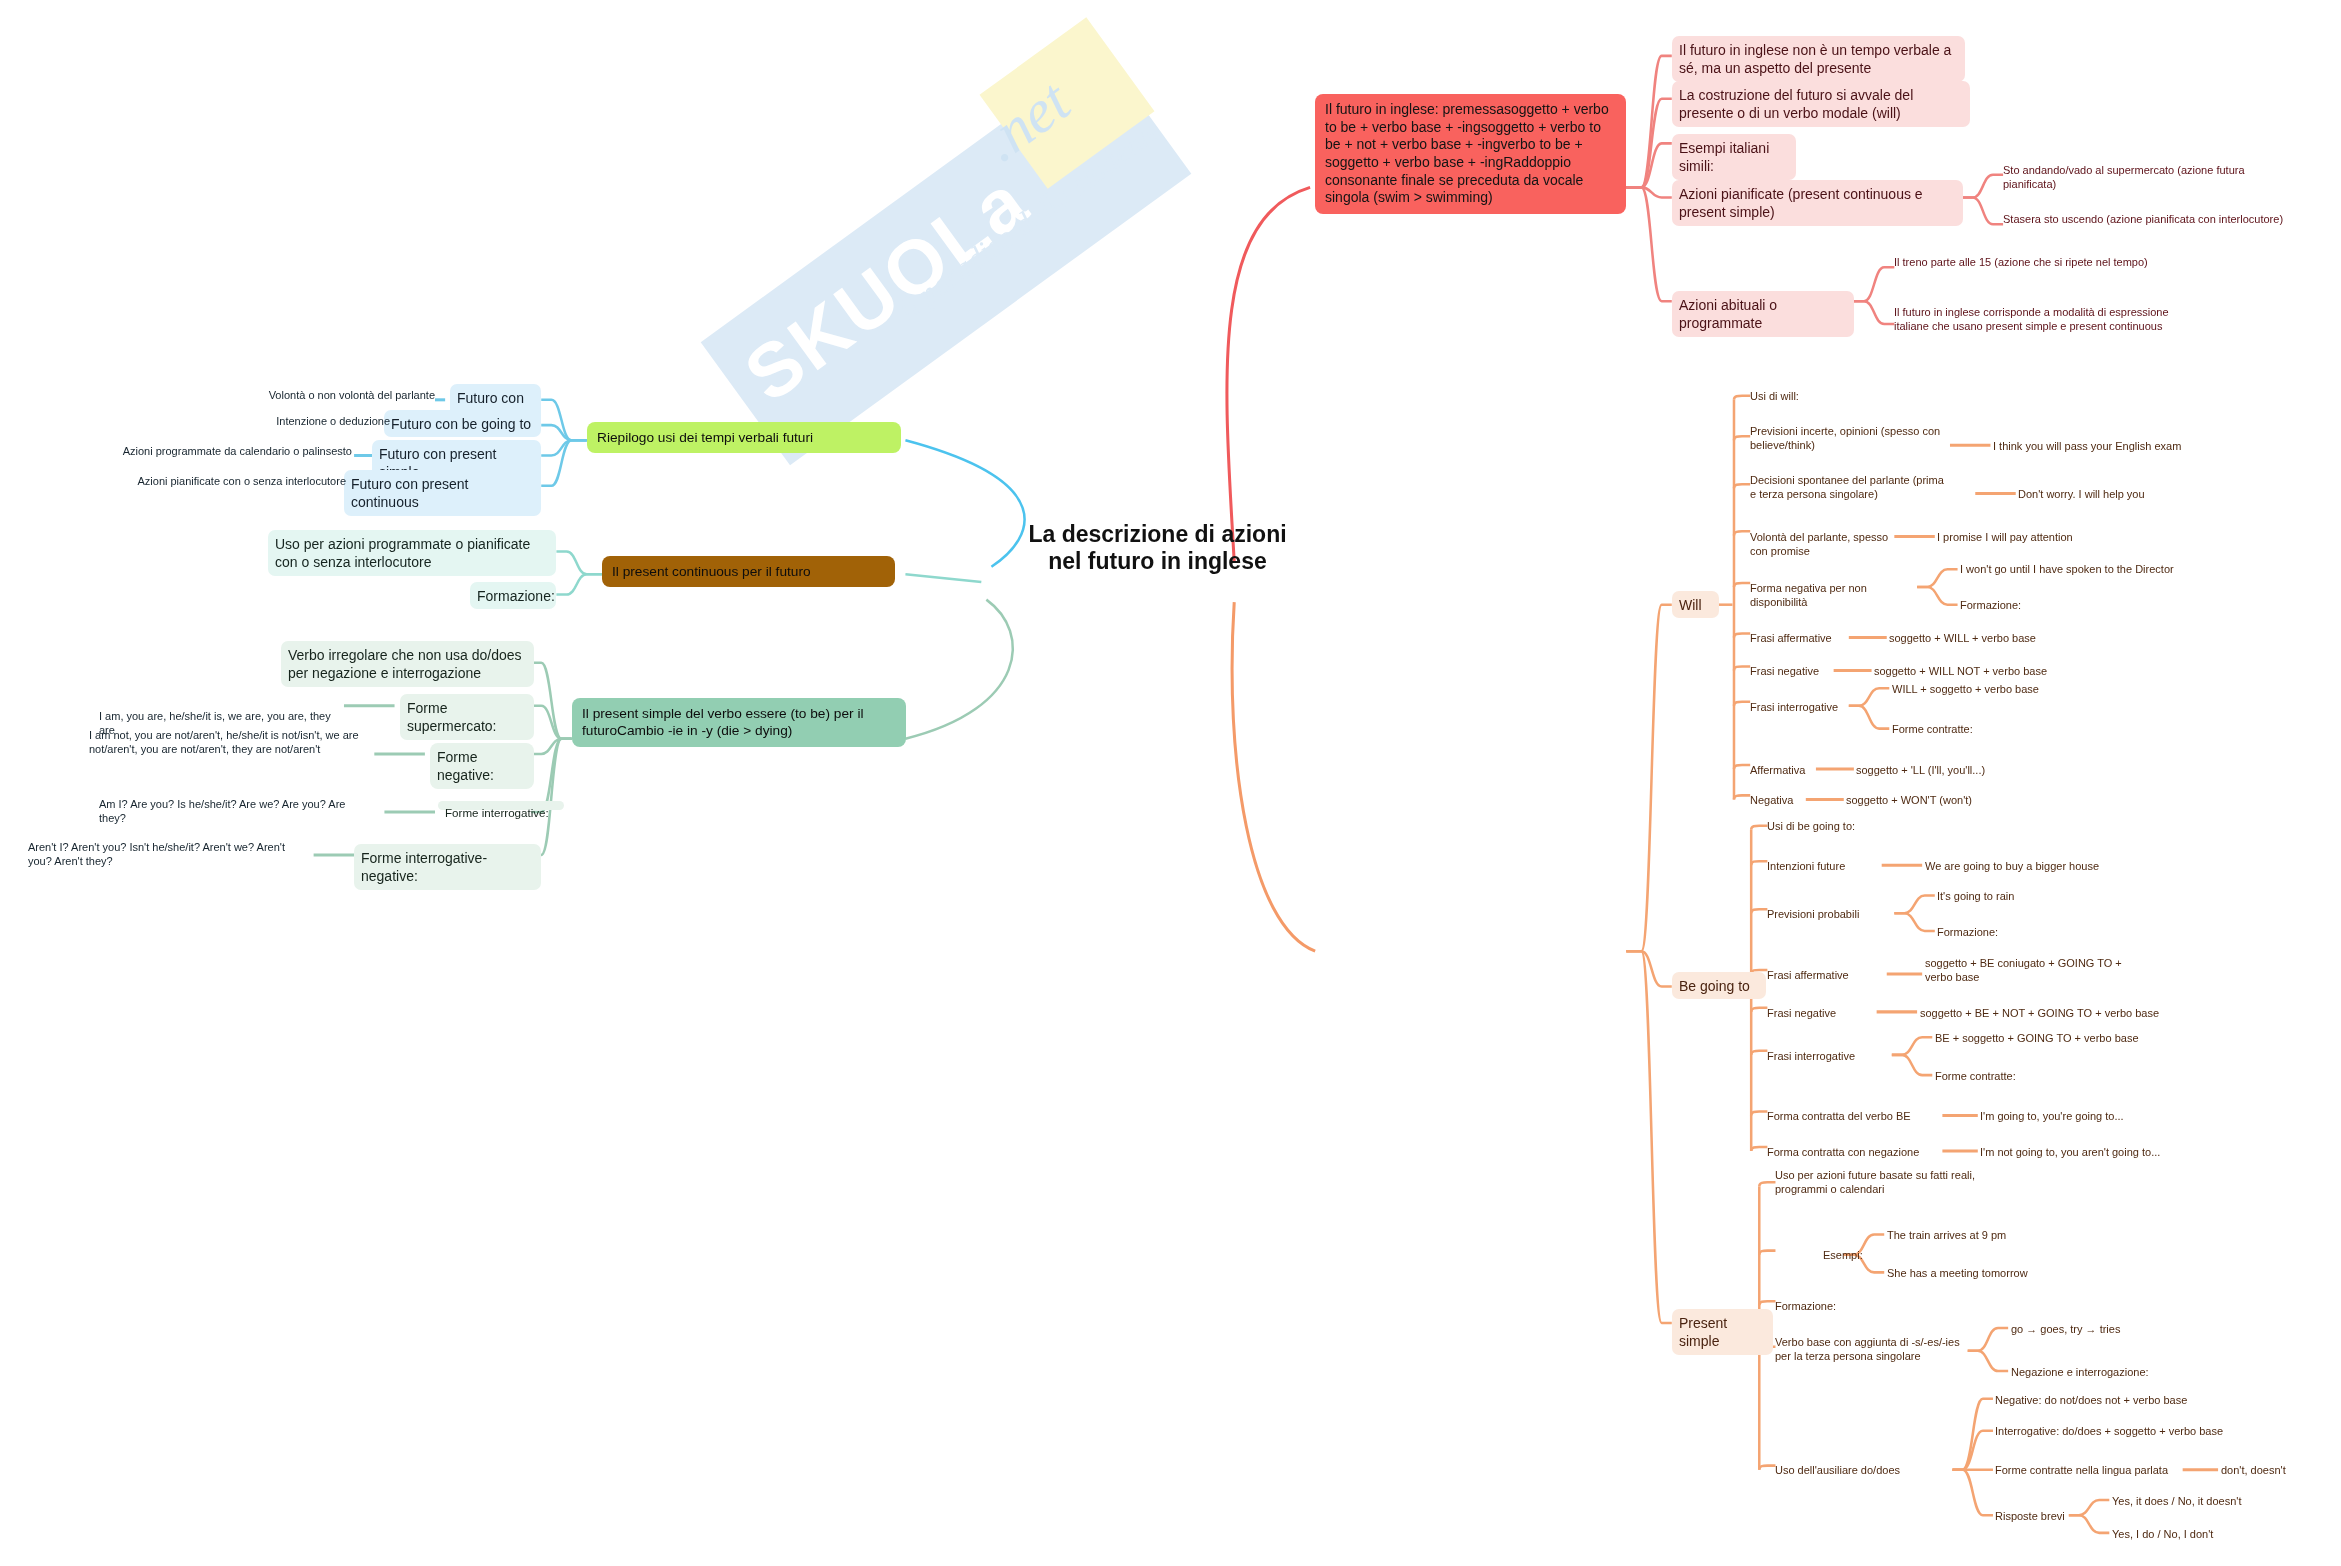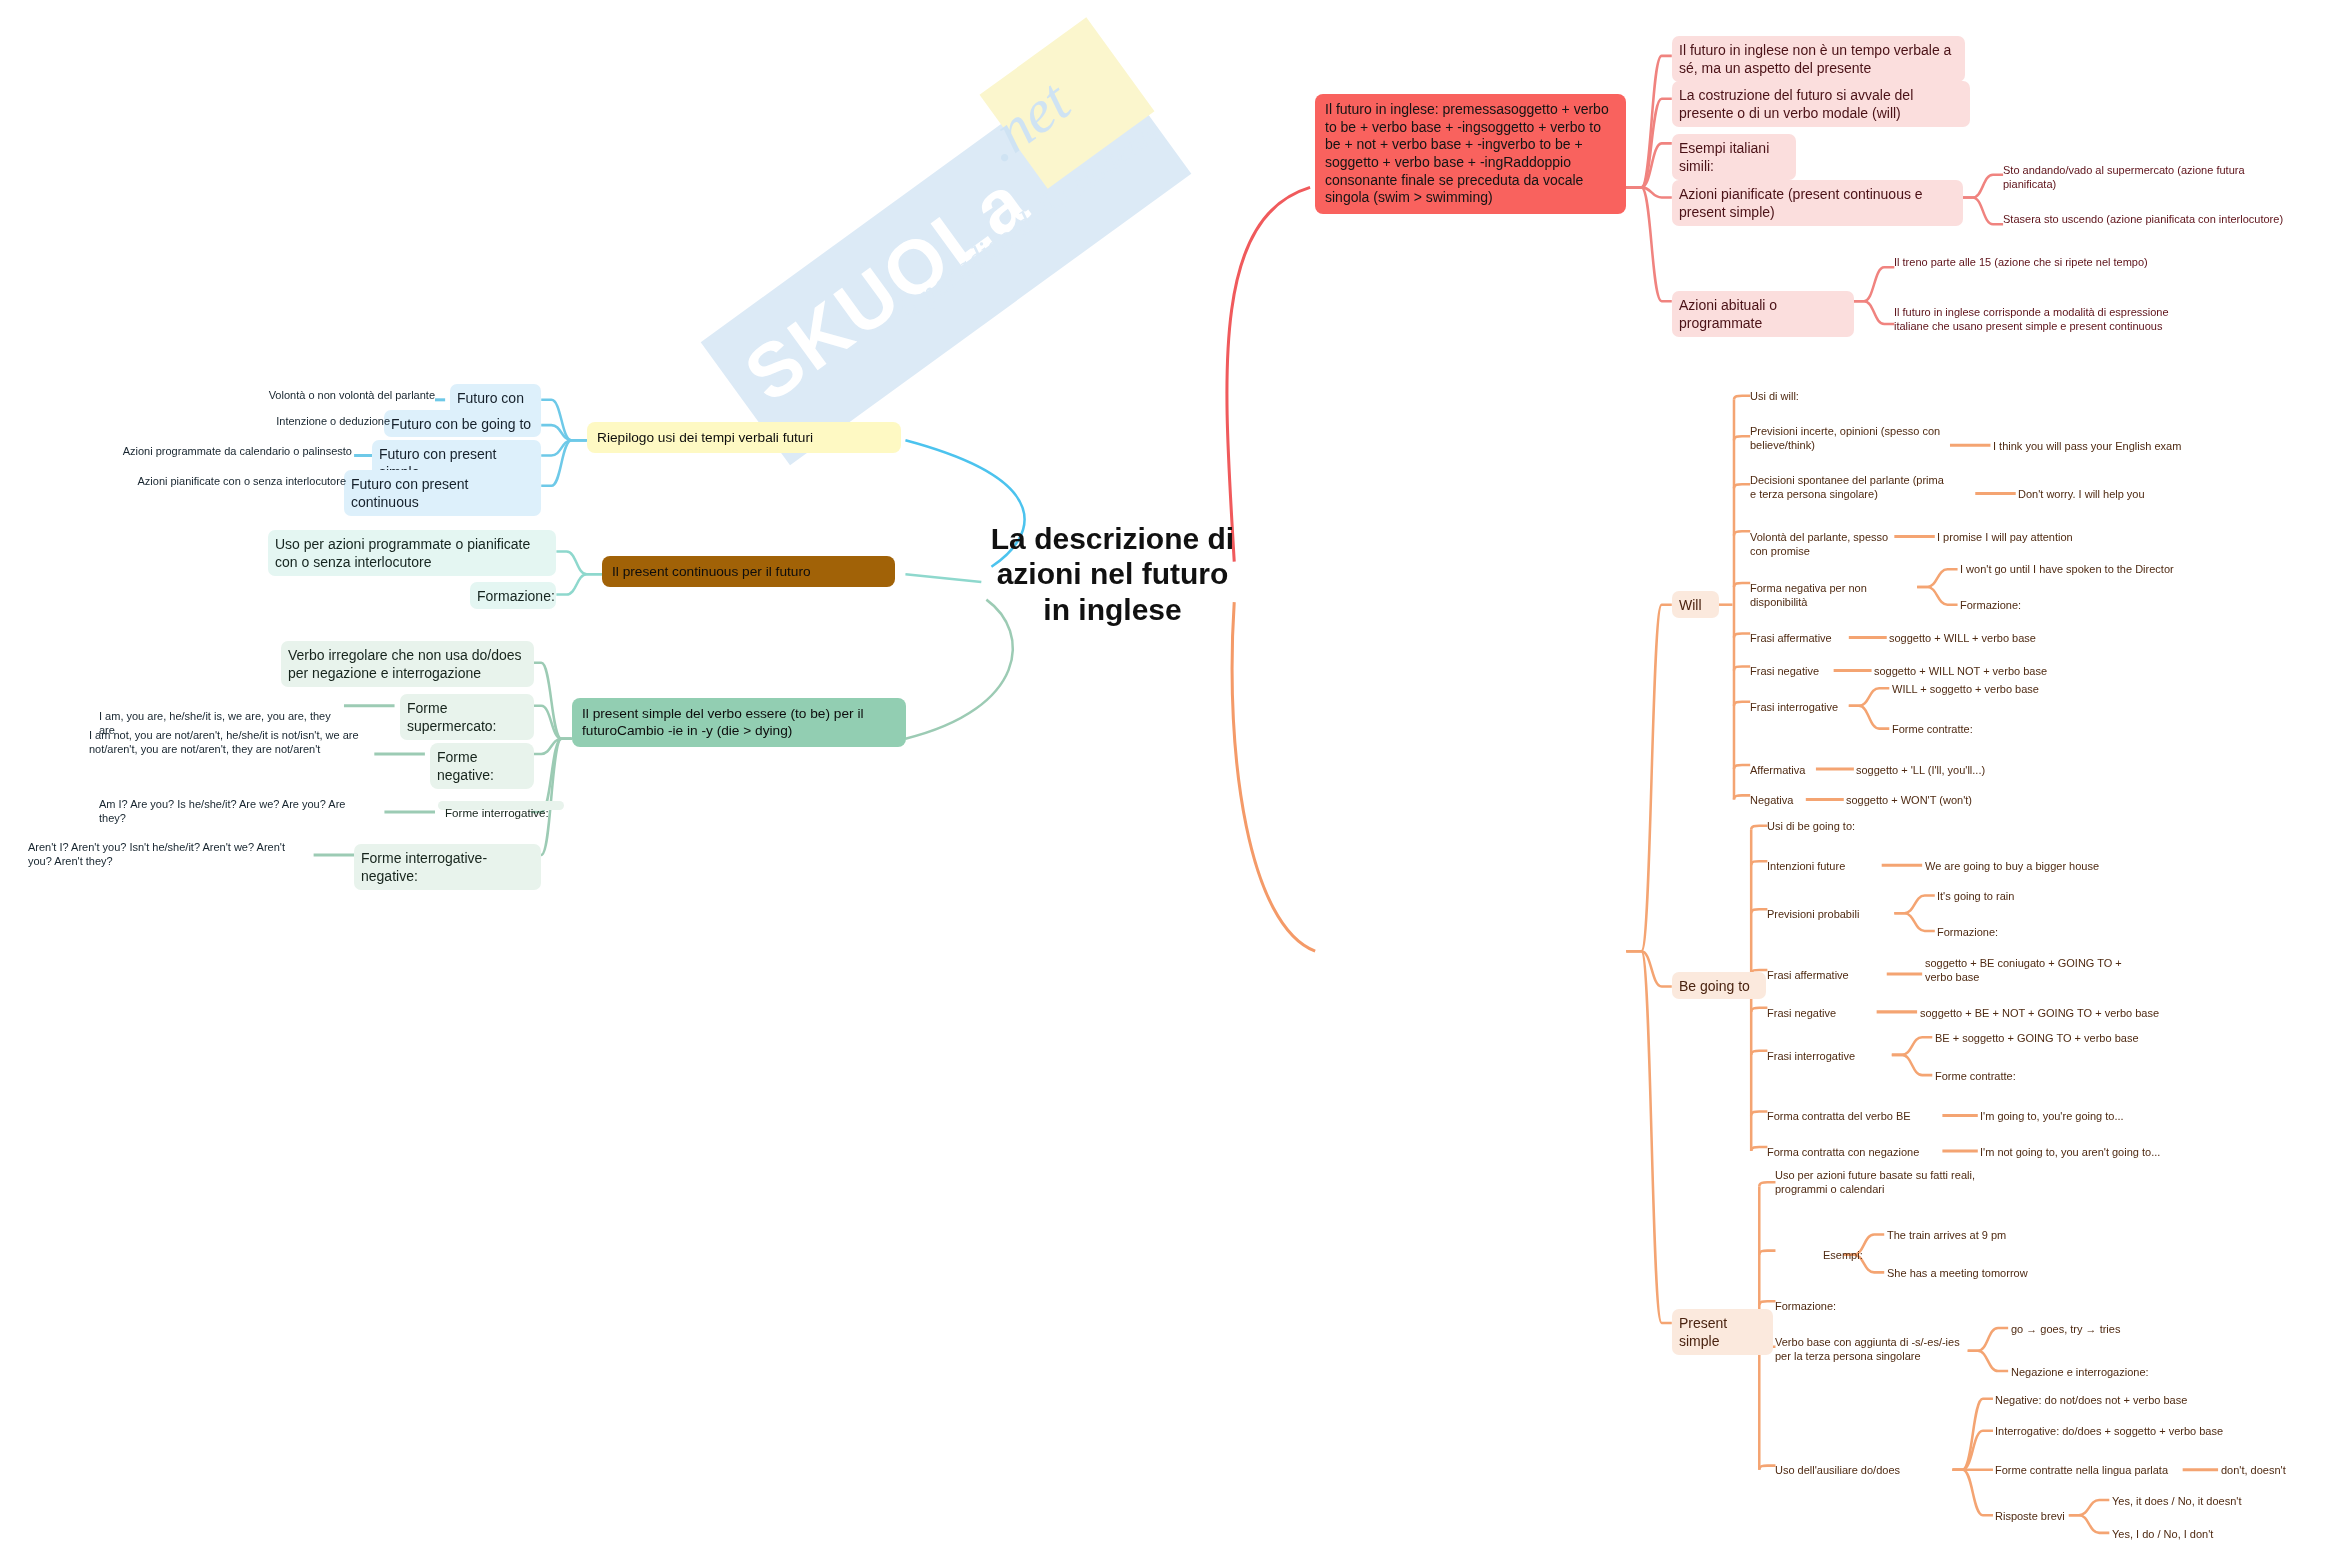--- a/index.html
+++ b/index.html
@@ -16,25 +16,25 @@
   .wm-txt{position:absolute;left:10px;top:167px;width:486px;color:#fff;font-size:76px;font-weight:700;
           letter-spacing:3px;transform:rotate(-36deg);font-family:"Liberation Sans",sans-serif;}
   .wm-sub{position:absolute;left:167px;top:152px;width:384px;color:#dceaf6;font-size:31px;
           font-style:italic;transform:rotate(-36deg);font-family:"Liberation Serif",serif;}
   .wm-net{position:absolute;left:283px;top:56px;color:#cfe3f3;font-size:61px;font-style:italic;
           transform:rotate(-36deg);font-family:"Liberation Serif",serif;}
 
   .node{position:absolute;box-sizing:border-box;}
 
   
-  .central{width:263px;text-align:center;font-size:30px;font-weight:700;color:#111;line-height:1.18;}
+  .central{width:263px;text-align:center;font-size:23px;font-weight:700;color:#111;line-height:1.18;margin-left:45px;}
 
   
   .topic{border-radius:8px;padding:7px 10px;line-height:1.26;box-sizing:border-box;}
-  .topic.blue{background:#fef9c3;color:#0d0d0d;font-size:13.7px;font-weight:500;}
+  .topic.blue{background:#bef264;color:#0d0d0d;font-size:13.7px;font-weight:500;}
   .topic.teal{background:#a16207;color:#0d0d0d;font-size:13.7px;font-weight:500;}
   .topic.green{background:#92ceb2;color:#0d0d0d;font-size:13.7px;font-weight:500;}
   .topic.red{background:#f9625e;color:#141414;font-size:14px;font-weight:500;}
   .topic.orange{background:#f9a36a;color:#141414;font-size:14px;font-weight:500;}
 
   
   .chip{border-radius:7px;padding:4.6px 7px;box-sizing:border-box;line-height:1.3;font-size:14px;}
   .chip.bluelt{background:#ddf0fb;color:#15202b;}
   .chip.teallt{background:#e4f6f2;color:#15241f;}
   .chip.greenlt{background:#e8f3ec;color:#16241c;}

